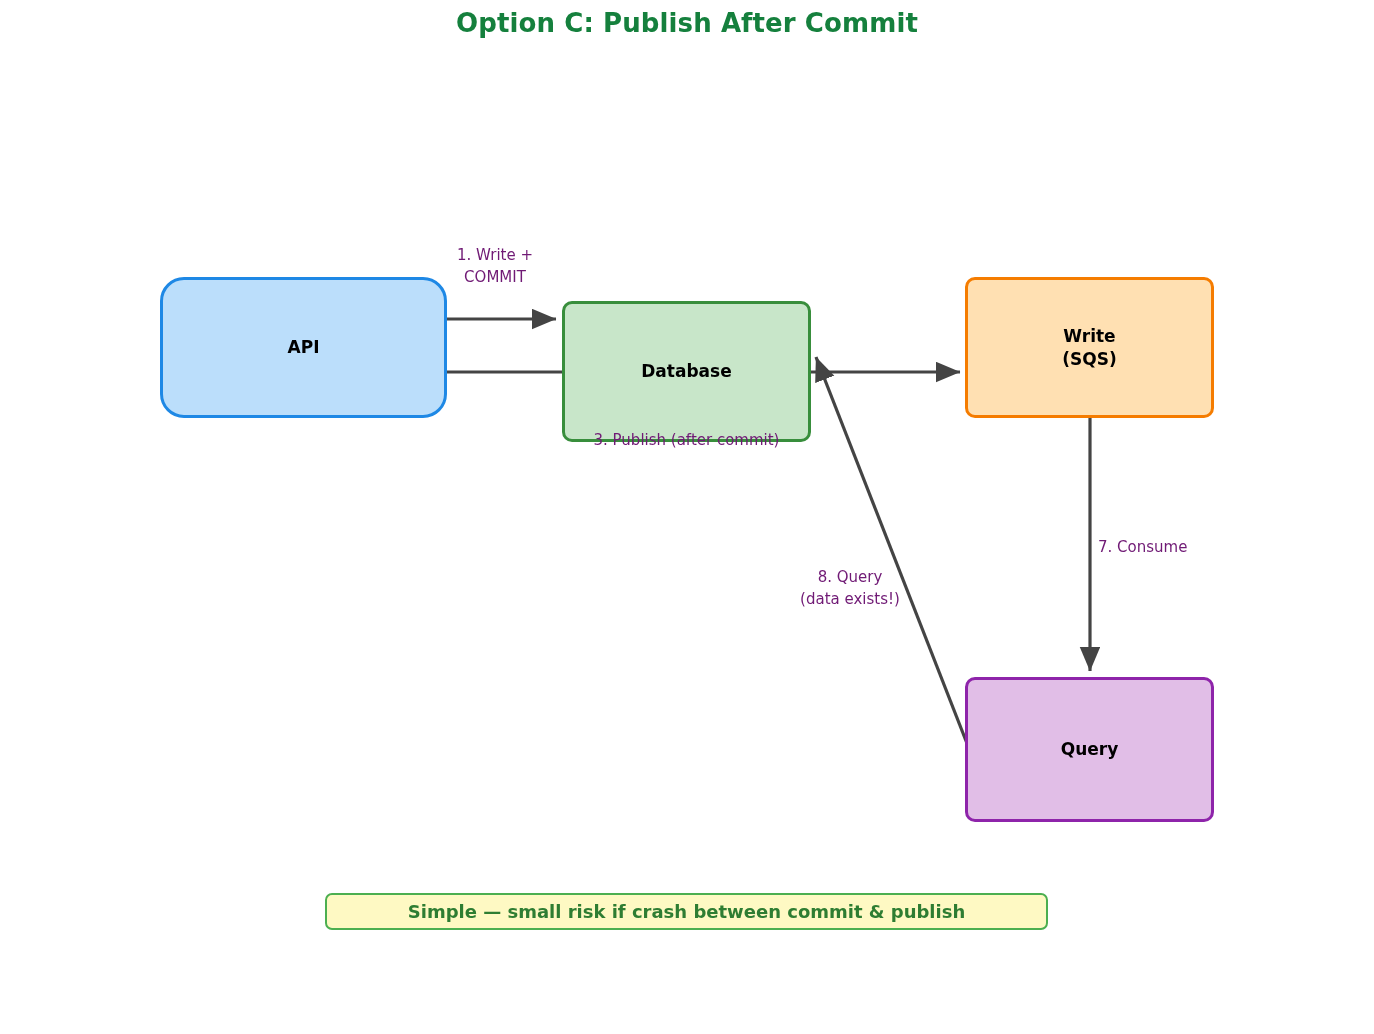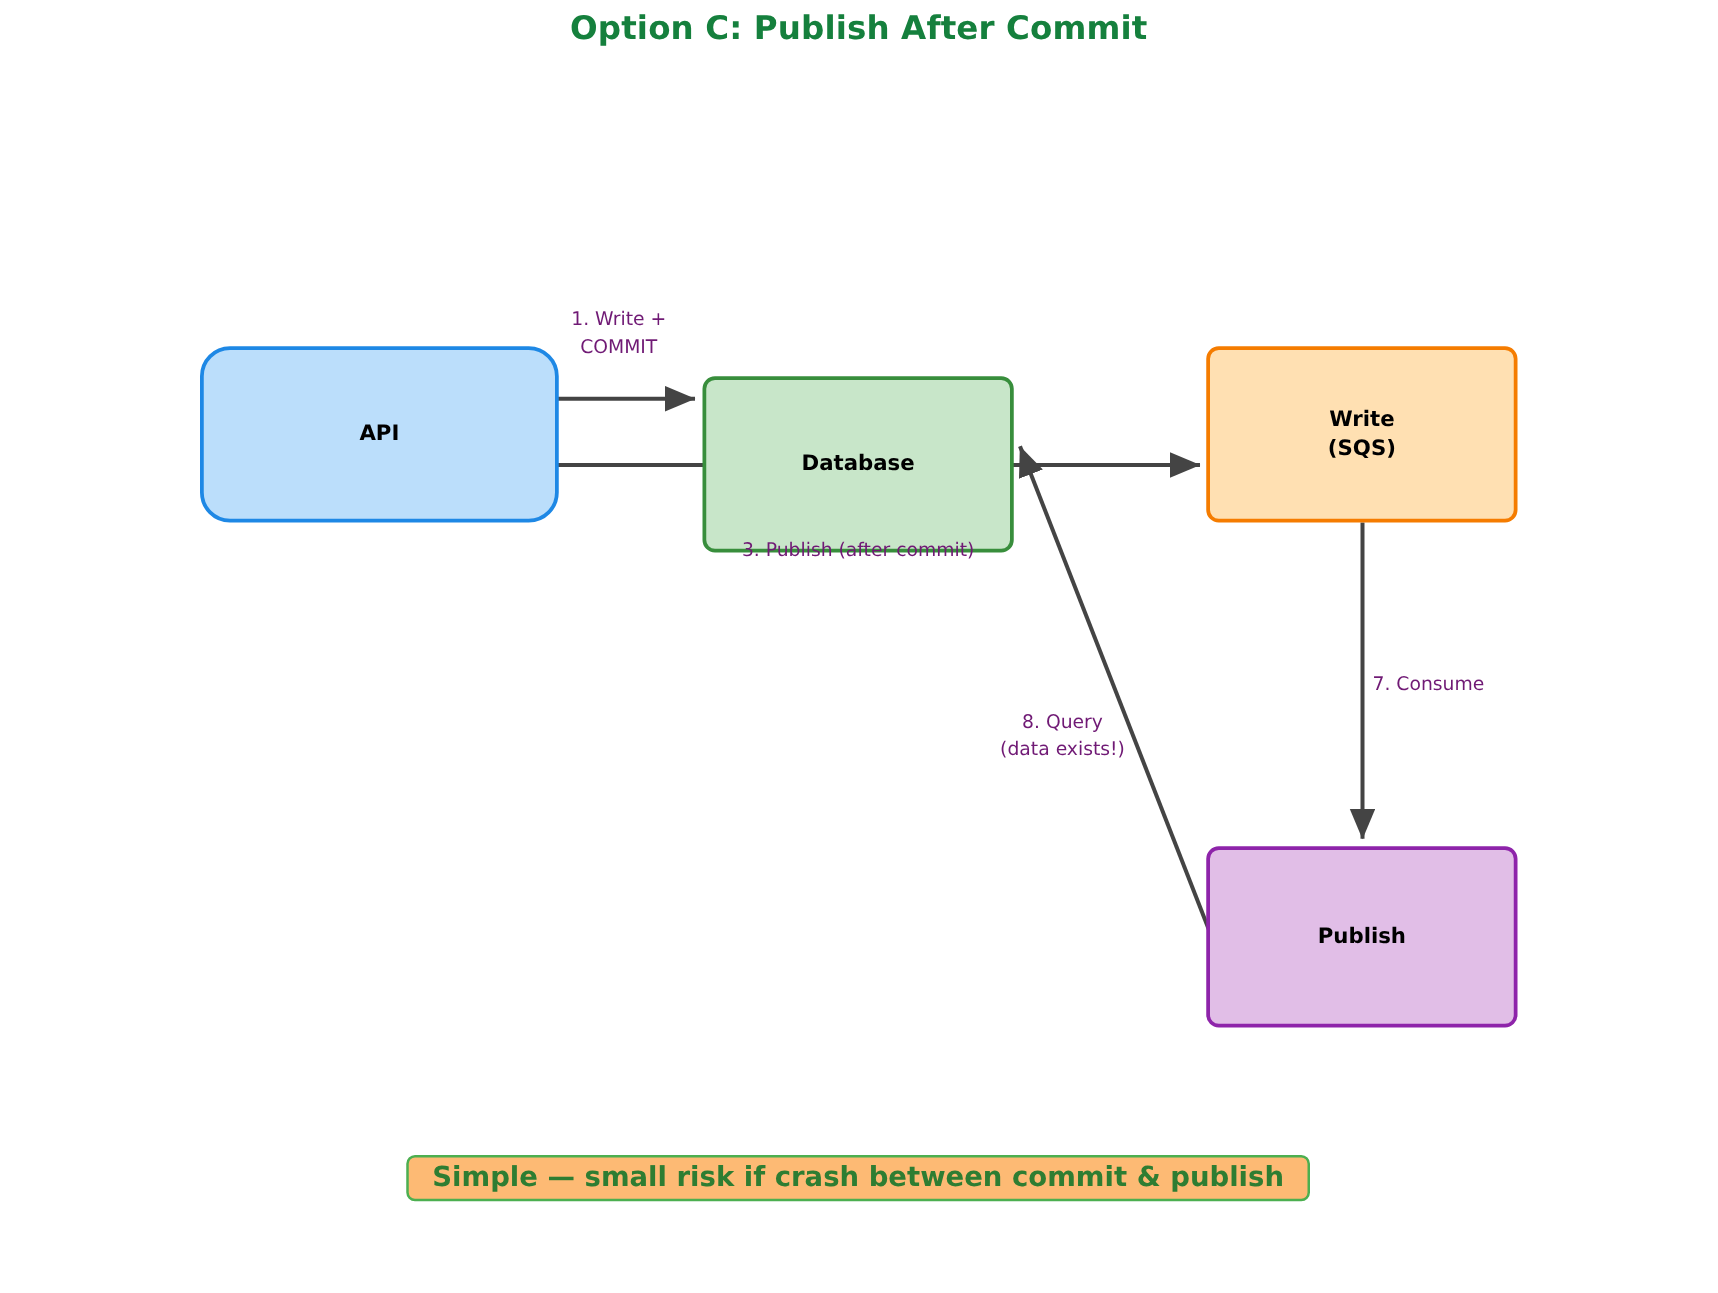--- a/index.html
+++ b/index.html
@@ -61,27 +61,27 @@
     white-space: pre-line;
     line-height: 1.45;
     z-index: 4;
   }
   #label-write   { left: 411px; top: 245px; width: 168px; }
   #label-publish { left: 562px; top: 430px; width: 249px; }
   #label-consume { left: 1098px; top: 537px; width: 160px; text-align: left; }
   #label-query   { left: 774px; top: 567px; width: 152px; }
   #verdict-box {
     position: absolute;
-    left: 325px; top: 924px;
+    left: 325px; top: 893px;
     width: 723px; height: 37px;
-    background: #fdba74;
+    background: #fef9c3;
     border: 2px solid #4caf50;
     border-radius: 7px;
     display: flex; align-items: center; justify-content: center;
-    font-size: 22px; font-weight: bold;
+    font-size: 18px; font-weight: bold;
     color: #2e7d32;
     z-index: 3;
   }
 </style>
 </head>
 <body>
 
 <div id="diagram-title">Option C: Publish After Commit</div>
 
 <svg id="edge-layer" viewBox="0 0 1374 1034" xmlns="http://www.w3.org/2000/svg">
@@ -107,21 +107,21 @@
 <div class="node" id="node-database">
   <span class="node-label">Database</span>
 </div>
 
 <div class="node" id="node-queue">
   <span class="node-label">Write
 (SQS)</span>
 </div>
 
 <div class="node" id="node-worker">
-  <span class="node-label">Publish</span>
+  <span class="node-label">Query</span>
 </div>
 
 <div class="edge-label" id="label-write">1. Write +
 COMMIT</div>
 <div class="edge-label" id="label-publish">3. Publish (after commit)</div>
 <div class="edge-label" id="label-consume">7. Consume</div>
 <div class="edge-label" id="label-query">8. Query
 (data exists!)</div>
 
 <div id="verdict-box">

